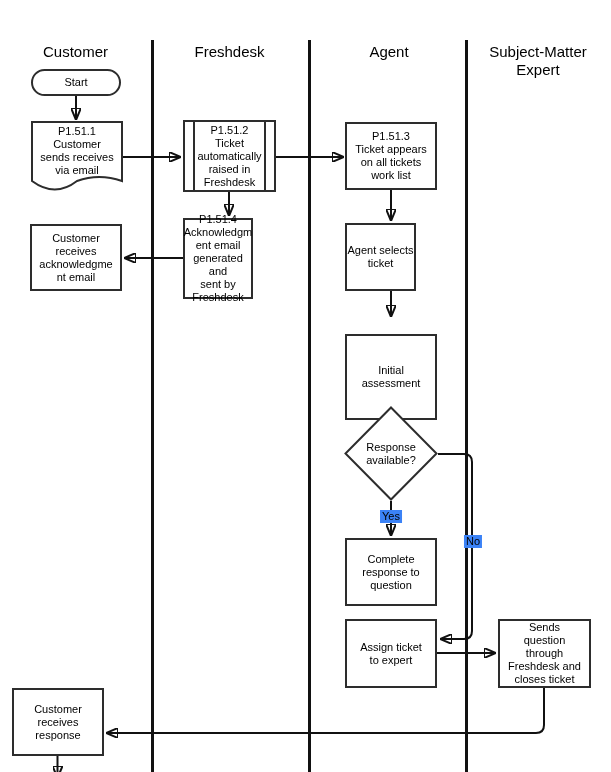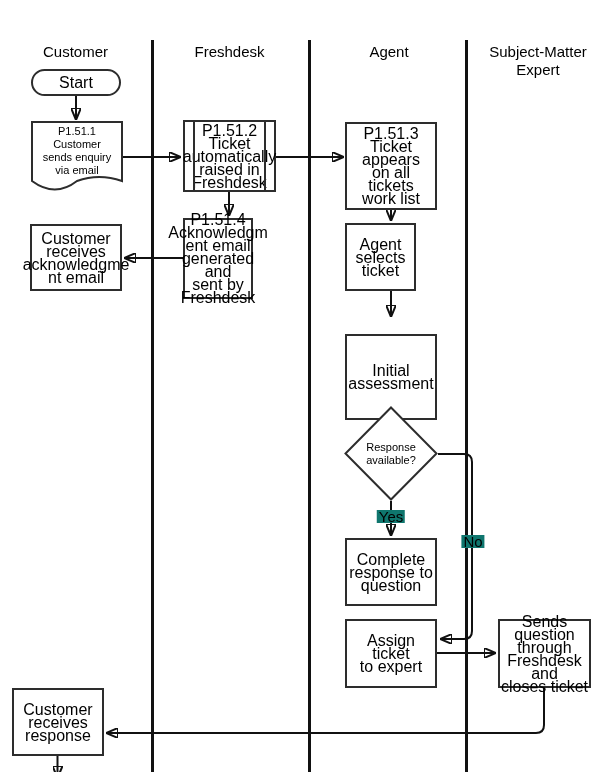--- a/index.html
+++ b/index.html
@@ -30,21 +30,21 @@
   }
   .node {
     position: absolute;
     box-sizing: border-box;
     border: 2px solid #2d2d2d;
     background: #ffffff;
     display: flex;
     align-items: center;
     justify-content: center;
     text-align: center;
-    font-size: 16px;
+    font-size: 11px;
     line-height: 13px;
     white-space: pre-line;
   }
   .terminator { border-radius: 14px; }
   .shape-node {
     position: absolute;
     box-sizing: border-box;
     font-size: 11px;
     line-height: 13px;
     text-align: center;
@@ -72,22 +72,22 @@
     pointer-events: none;
   }
   .connectors path {
     fill: none;
     stroke: #111111;
     stroke-width: 2;
   }
   .edge-label {
     position: absolute;
     transform: translateX(-50%);
-    background: #0f766e;
-    font-size: 15px;
+    background: #3b82f6;
+    font-size: 11px;
     line-height: 13px;
     padding: 0 2px;
   }
 </style>
 </head>
 <body>
 
 <div class="canvas">
 
   <div class="lane-divider" style="left:151px"></div>
@@ -122,21 +122,21 @@
   </svg>
 
   <div class="node terminator" style="left:31px;top:29px;width:90px;height:27px">Start</div>
 
   <div class="shape-node" style="left:31px;top:81px;width:92px;height:71px">
     <svg width="92" height="71" viewBox="0 0 92 71">
       <path d="M1,1 L91,1 L91,60 Q68,52 46,60 Q24,77 1,60 L1,1 Z" fill="#ffffff" stroke="#2d2d2d" stroke-width="2"></path>
     </svg>
     <div class="shape-label doc-label">P1.51.1
 Customer
-sends enquiry
+sends receives
 via email</div>
   </div>
 
   <div class="node" style="left:30px;top:184px;width:92px;height:67px">Customer
 receives
 acknowledgme
 nt email</div>
 
   <div class="node" style="left:12px;top:648px;width:92px;height:68px">Customer
 receives
@@ -154,21 +154,21 @@
 Freshdesk</span>
   </div>
 
   <div class="node" style="left:183px;top:178px;width:70px;height:81px">P1.51.4
 Acknowledgm
 ent email
 generated and
 sent by
 Freshdesk</div>
 
-  <div class="node" style="left:345px;top:82px;width:92px;height:88px">P1.51.3
+  <div class="node" style="left:345px;top:82px;width:92px;height:68px">P1.51.3
 Ticket appears
 on all tickets
 work list</div>
 
   <div class="node" style="left:345px;top:183px;width:71px;height:68px">Agent selects
 ticket</div>
 
   <div class="node" style="left:345px;top:294px;width:92px;height:86px">Initial
 assessment</div>
 

